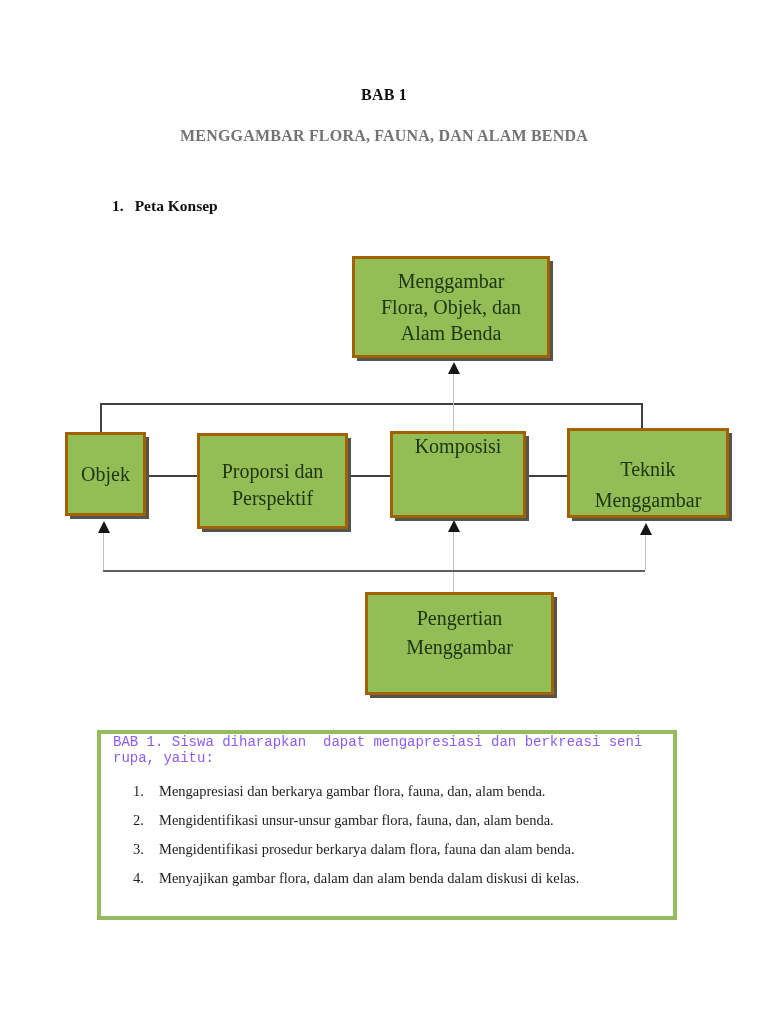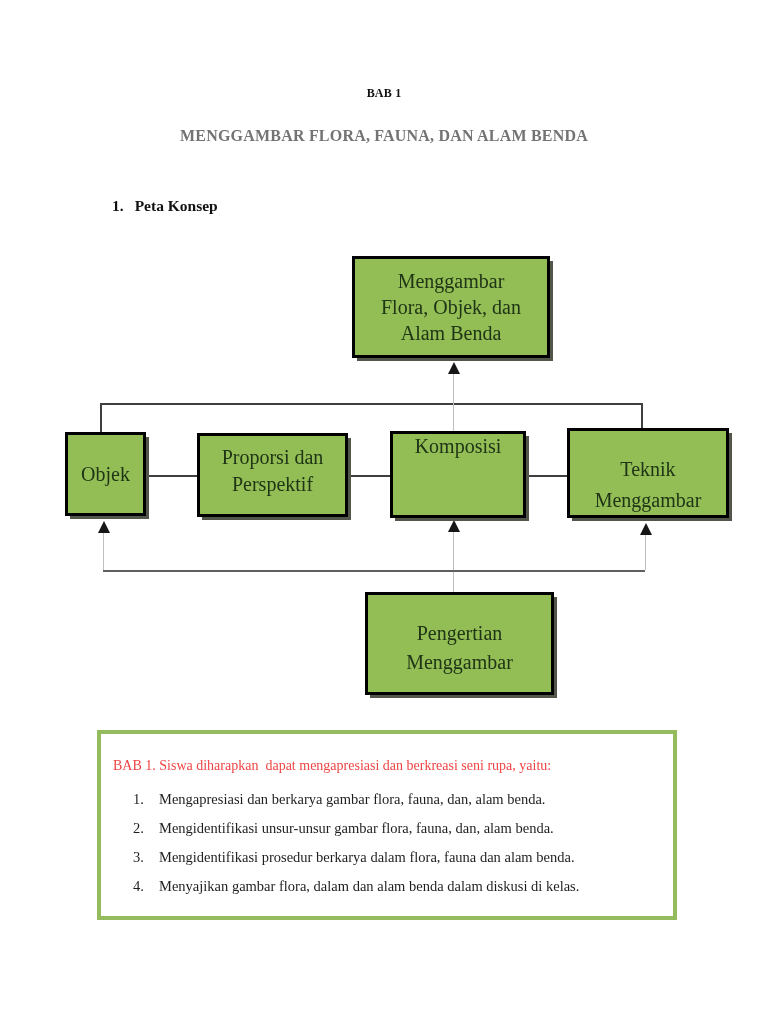--- a/index.html
+++ b/index.html
@@ -6,47 +6,47 @@
   body{
     width:768px;height:1024px;overflow:hidden;position:relative;
     font-family:"Liberation Serif","DejaVu Serif",serif;
     color:#1c1c1c;
   }
   .page{position:relative;width:768px;height:1024px;background:#ffffff;}
 
   
   .chapter-title{
     position:absolute;left:0;top:86px;width:768px;text-align:center;
-    font-weight:bold;font-size:12px;letter-spacing:.2px;color:#111;
+    font-weight:bold;font-size:16px;letter-spacing:.2px;color:#111;
   }
   .doc-title{
     position:absolute;left:0;top:127px;width:768px;text-align:center;
     font-weight:bold;font-size:16px;letter-spacing:.2px;color:#737373;
   }
   .section-heading{
     position:absolute;left:112px;top:197px;display:flex;gap:11px;
     font-weight:bold;font-size:15.5px;color:#111;
   }
 
   
   .node{
     position:absolute;box-sizing:border-box;
-    background:#92be55;border:3px solid #000000;
+    background:#92be55;border:3px solid #a16207;
     box-shadow:4px 4px 0 -1px #53564a;
     display:flex;flex-direction:column;align-items:center;
     color:#203516;font-size:20px;text-align:center;
   }
   .node span{display:block;width:100%;}
   .v-center{justify-content:center;}
   .node-main      {left:352px;top:256px;width:198px;height:102px;line-height:26px;}
   .node-objek     {left:65px; top:432px;width:81px; height:84px; line-height:24px;}
-  .node-proporsi  {left:197px;top:433px;width:151px;height:84px; line-height:27px;padding-top:8px;}
+  .node-proporsi  {left:197px;top:433px;width:151px;height:96px; line-height:27px;padding-top:8px;justify-content:center;}
   .node-komposisi {left:390px;top:431px;width:136px;height:87px; line-height:24px;}
   .node-teknik    {left:567px;top:428px;width:162px;height:90px; line-height:31px;padding-top:23px;}
-  .node-pengertian{left:365px;top:592px;width:189px;height:103px;line-height:29px;padding-top:24px;}
+  .node-pengertian{left:365px;top:592px;width:189px;height:103px;line-height:29px;padding-top:9px;}
 
   
   .line{position:absolute;}
   .dark {background:#3f3f3f;}
   .mid  {background:#5f5f5f;}
   .light{background:#c0c0c0;}
 
   .l-bracket-top   {left:100px;top:403px;width:543px;height:2px;}
   .l-drop-left     {left:100px;top:403px;width:2px;height:29px;}
   .l-drop-right    {left:641px;top:403px;width:2px;height:25px;}
@@ -71,21 +71,21 @@
   .a-komposisi{left:448px;top:520px;}
   .a-teknik   {left:640px;top:523px;}
 
   
   .objectives-box{
     position:absolute;box-sizing:border-box;
     left:97px;top:730px;width:580px;height:190px;
     border:4px solid #94bb5e;background:#ffffff;
   }
   .objectives-intro{
-    margin:24px 14px 0 12px;font-size:14px;white-space:pre-wrap;color:#ef4444;
+    margin:0 14px 0 12px;font-size:14px;white-space:pre-wrap;color:#8b5cf6;font-family:Liberation Mono, monospace;
   }
   .objectives-list{margin-top:17px;}
   .objective-item{
     display:flex;margin-left:32px;margin-bottom:12px;
     font-size:14.5px;color:#1e1e1e;
   }
   .objective-num{width:26px;flex:0 0 26px;}
   .objective-text{flex:1;}
 </style>
 </head>

